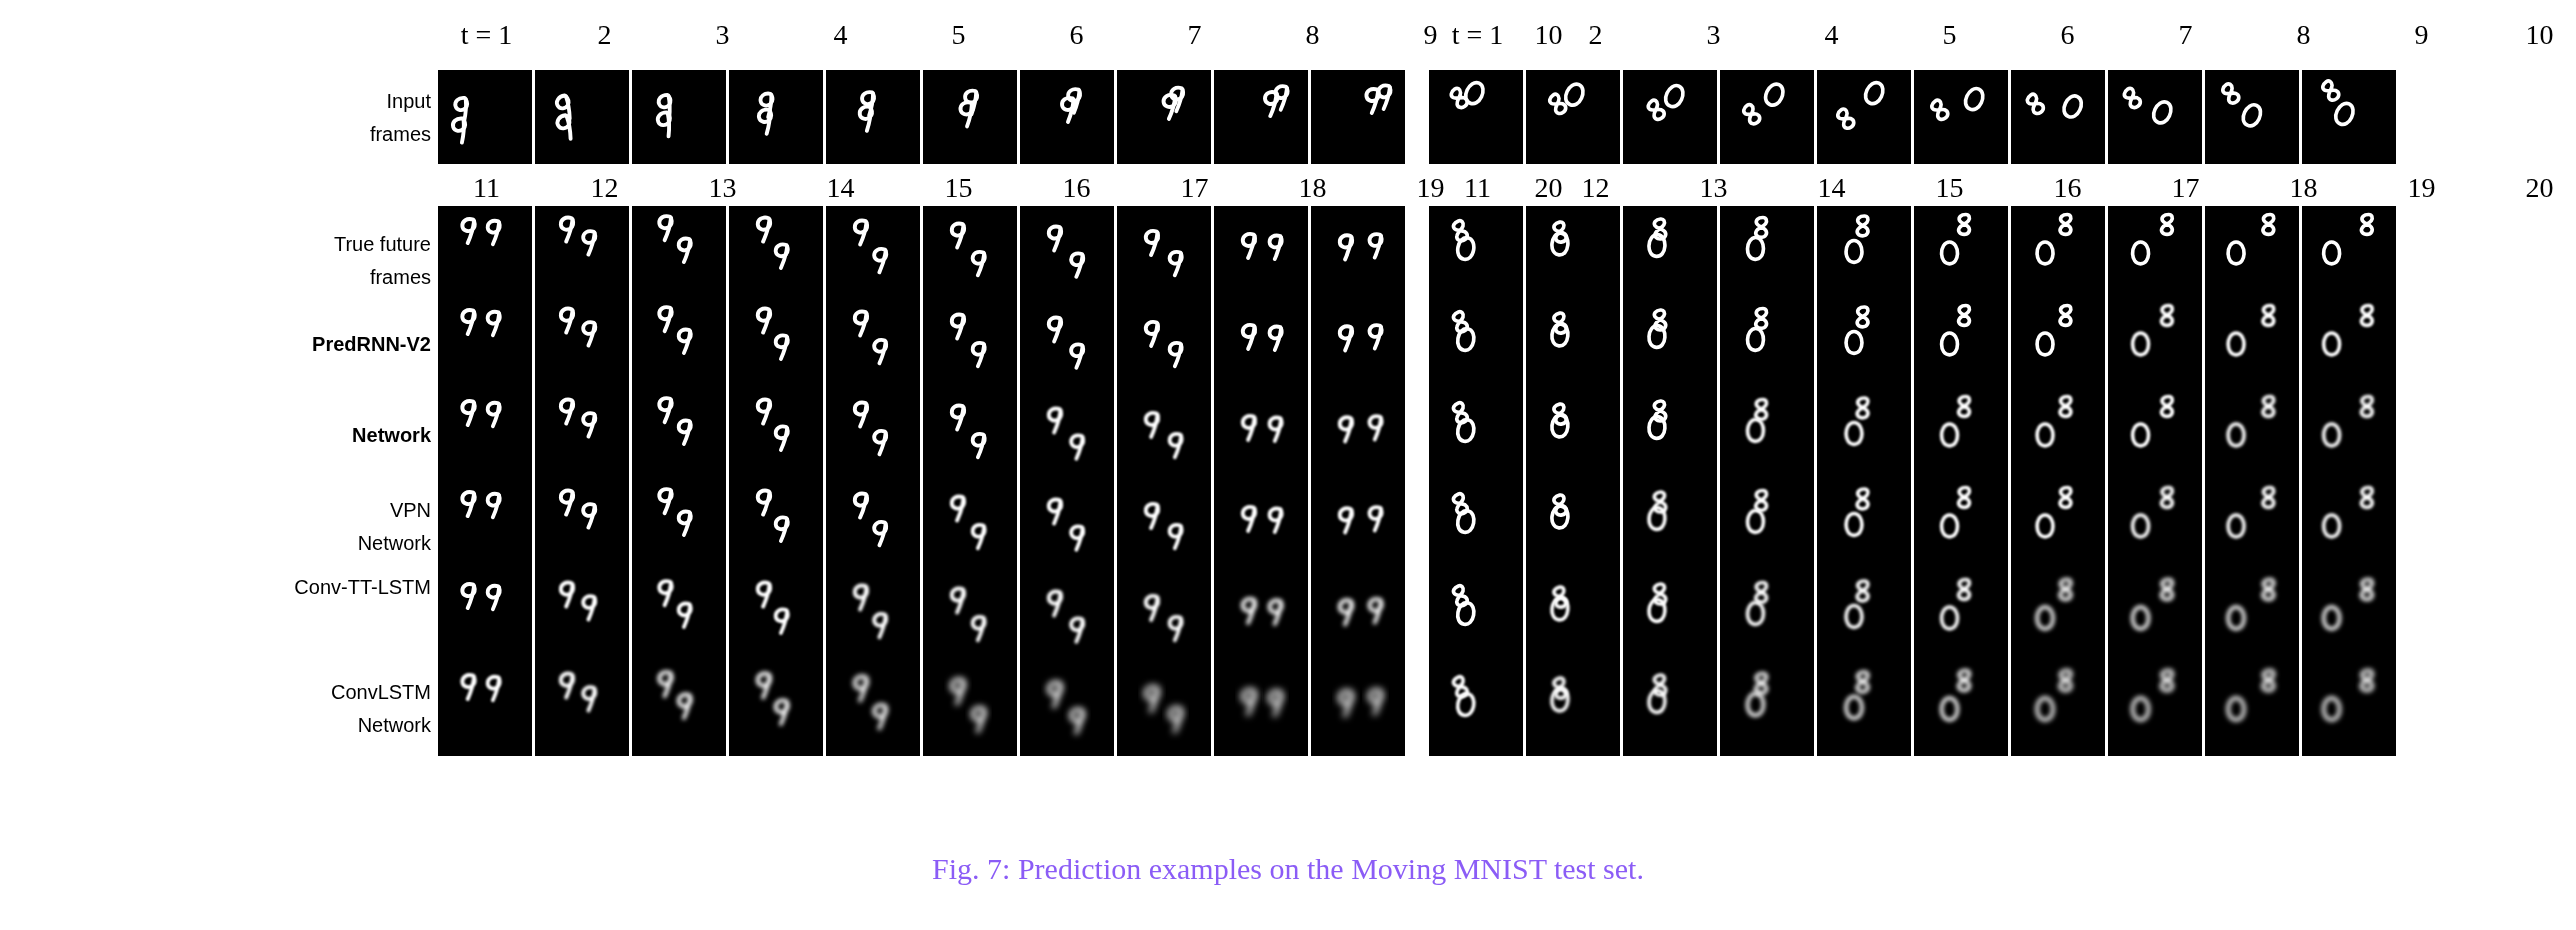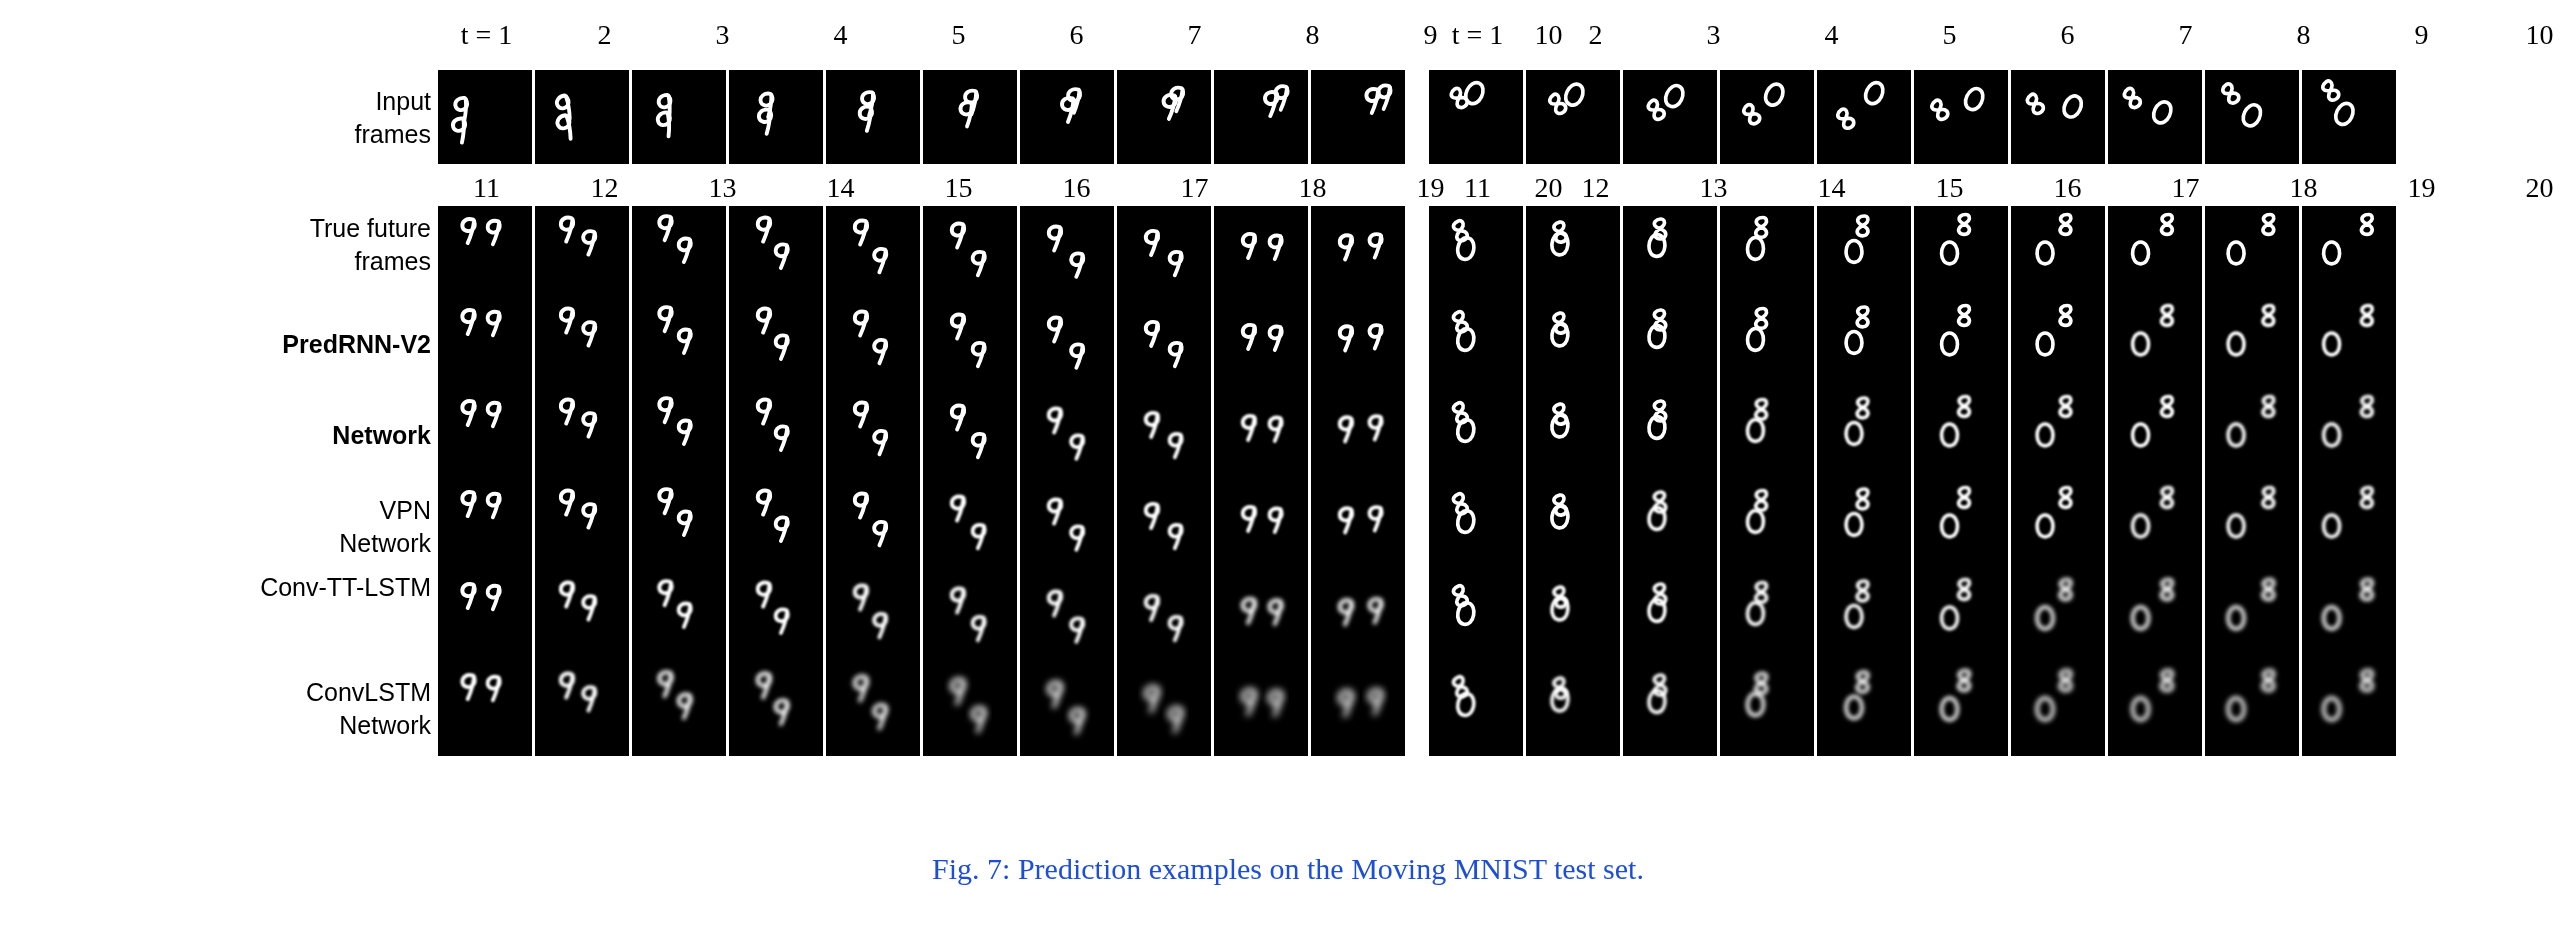--- a/index.html
+++ b/index.html
@@ -60,36 +60,36 @@
   .cell:last-child{ margin-right:0; }
   .cell svg{ position:absolute; left:0; top:0; width:94px; height:94px; display:block; }
 
   
   .row-label{
     position:absolute;
     width:312px;
     left:119px;
     text-align:right;
     font-family:"Liberation Sans", sans-serif;
-    font-size:25px;
+    font-size:20px;
     line-height:33px;
     color:#000;
     white-space:pre-line;
   }
   .row-label.bold{ font-weight:bold; }
 
   
   #caption{
     position:absolute;
     left:0; top:852px;
     width:2576px;
     text-align:center;
     font-family:"Liberation Serif", serif;
     font-size:30px;
-    color:#1d4ed8;
+    color:#8b5cf6;
   }
 </style>
 </head>
 <body>
 
 <div id="figure">
 
   <div class="tick-row" id="ticks-top-left">
       <div class="tick first">t = 1</div>
       <div class="tick">2</div>
@@ -135,21 +135,21 @@
       <div class="tick">16</div>
       <div class="tick">17</div>
       <div class="tick">18</div>
       <div class="tick">19</div>
       <div class="tick">20</div>
     </div>
 
   <div id="labels-host">
       <div class="row-label" style="top: 85px;">Input
 frames</div>
-      <div class="row-label" style="top: 212px;">True future
+      <div class="row-label" style="top: 228px;">True future
 frames</div>
       <div class="row-label bold" style="top: 328px;">PredRNN-V2</div>
       <div class="row-label bold" style="top: 419px;">Network</div>
       <div class="row-label" style="top: 494px;">VPN
 Network</div>
       <div class="row-label" style="top: 571px;">Conv-TT-LSTM</div>
       <div class="row-label" style="top: 676px;">ConvLSTM
 Network</div>
     </div>
   <div id="grid-host">

